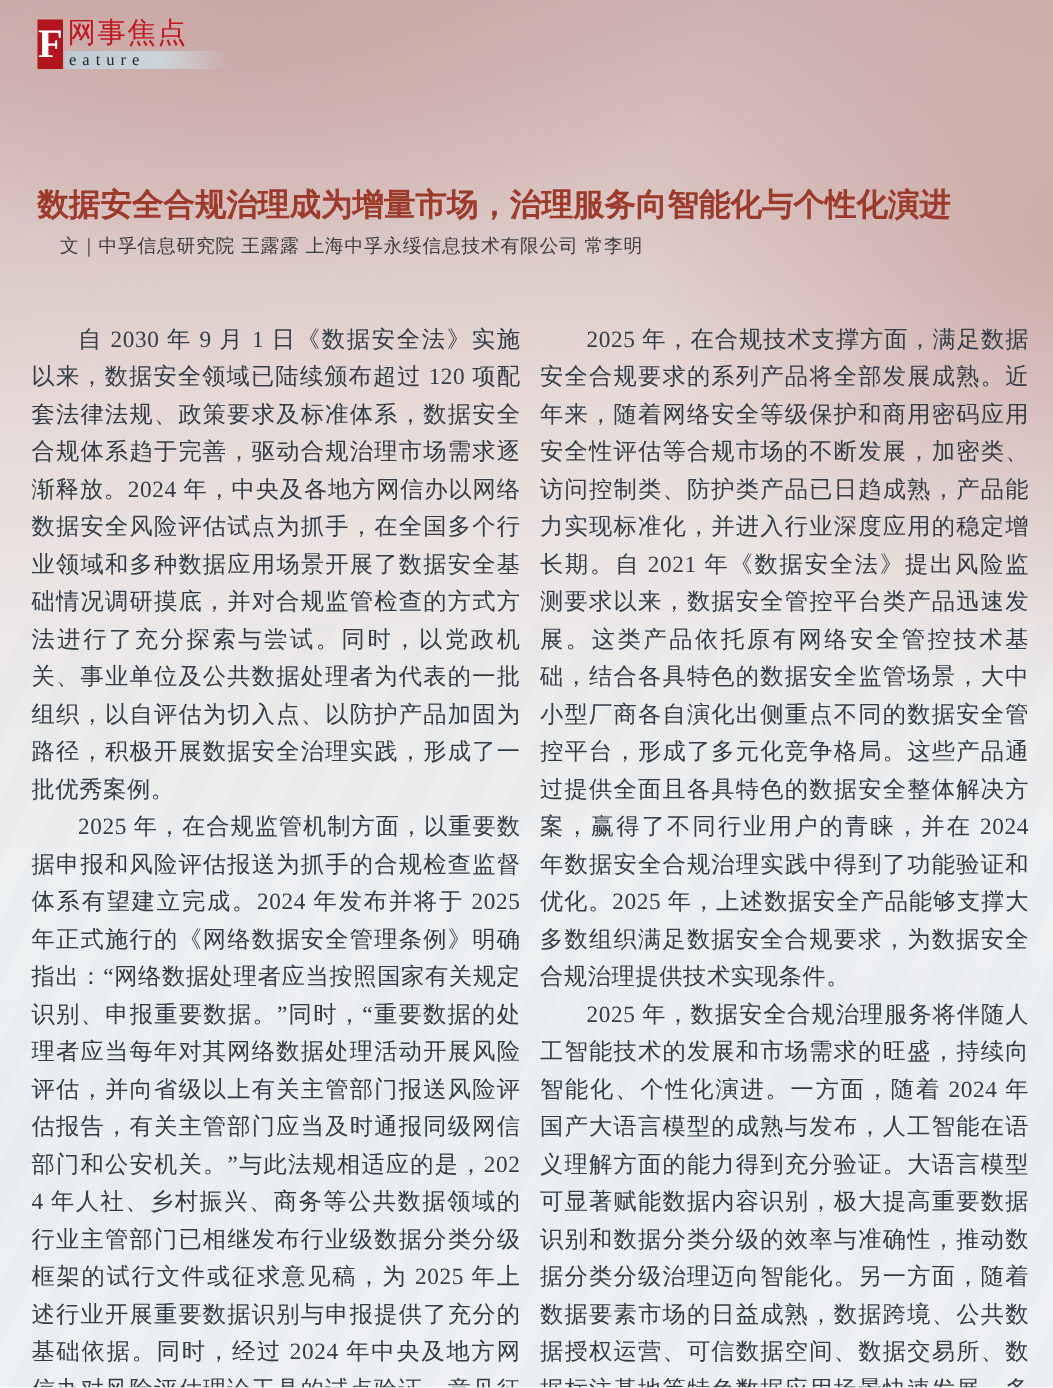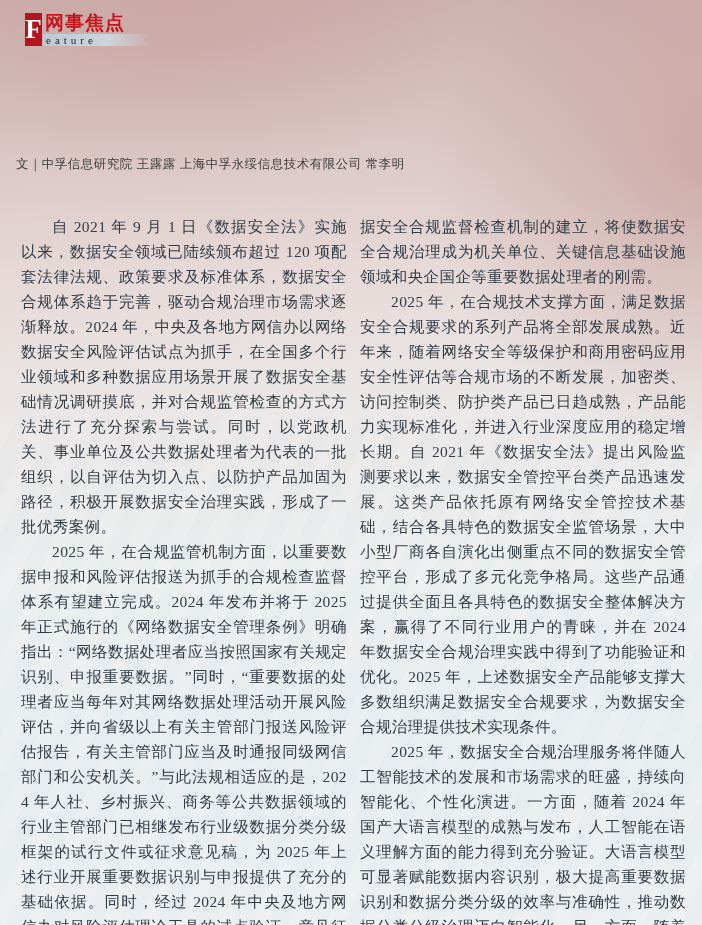--- a/index.html
+++ b/index.html
@@ -22,38 +22,38 @@
   }
   
   .masthead{position:absolute;left:25px;top:13px;width:260px;height:36px;}
   .fbox{
     position:absolute;left:0;top:0;width:17px;height:33px;background:#b2151d;
     color:#fff;font-family:"Liberation Serif",serif;font-weight:bold;
     font-size:27px;line-height:32px;text-align:center;
   }
   .sec-cn{
     position:absolute;left:20px;top:0;font-family:"Liberation Sans","DejaVu Sans",sans-serif;
-    font-weight:bold;font-size:19px;line-height:20px;color:#c3161d;letter-spacing:1px;white-space:nowrap;
+    font-weight:normal;font-size:19px;line-height:20px;color:#c3161d;letter-spacing:1px;white-space:nowrap;
   }
   .sec-en-strip{
     position:absolute;left:18px;top:21px;width:108px;height:12px;
     background:linear-gradient(to right,#bec9d2 0%,#cdd5db 60%,rgba(205,213,219,0) 100%);
   }
   .sec-en{
     position:absolute;left:21px;top:20px;font-family:"Liberation Serif",serif;
     font-weight:normal;font-size:11px;color:#22272e;letter-spacing:4px;line-height:14px;white-space:nowrap;
   }
   
   .title{
     position:absolute;left:25px;top:108px;width:650px;
     font-family:"Liberation Sans","DejaVu Sans",sans-serif;
     font-weight:bold;font-size:21px;line-height:30px;color:#9d3a2b;white-space:nowrap;
   }
   .byline{
-    position:absolute;left:16px;top:156px;width:640px;
+    position:absolute;left:40px;top:156px;width:640px;
     font-family:"Liberation Sans","DejaVu Sans",sans-serif;
     font-size:12.5px;color:#3c3c3c;letter-spacing:0.5px;white-space:nowrap;
   }
   
   .columns{
     position:absolute;left:21px;top:214px;width:665px;height:706px;
     display:flex;gap:13px;
   }
   .col{flex:1 1 0;min-width:0;}
   .para{
@@ -71,27 +71,27 @@
 
   <div class="masthead">
     <div class="fbox">
       <span>F</span>
     </div>
     <div class="sec-cn">网事焦点</div>
     <div class="sec-en-strip"></div>
     <div class="sec-en">eature</div>
   </div>
 
+  <h1 class="title">数据安全合规治理成为增量市场，治理服务向智能化与个性化演进</h1>
 
   <div class="byline">文｜中孚信息研究院 王露露 上海中孚永绥信息技术有限公司 常李明</div>
 
   <div class="columns">
     <div class="col">
-        <p class="para">自 2021 年 9 月 1 日《数据安全法》实施以来，数据安全领域已陆续颁布超过 120 项配套法律法规、政策要求及标准体系，数据安全合规体系趋于完善，驱动合规治理市场需求逐渐释放。2024 年，中央及各地方网信办以网络数据安全风险评估试点为抓手，在全国多个行业领域和多种数据应用场景开展了数据安全基础情况调研摸底，并对合规监管检查的方式方法进行了充分探索与尝试。同时，以党政机关、事业单位及公共数据处理者为代表的一批组织，以自评估为切入点、以防护产品加固为路径，积极开展数据安全治理实践，形成了一批优秀案例。</p>
+        <p class="para">自 2030 年 9 月 1 日《数据安全法》实施以来，数据安全领域已陆续颁布超过 120 项配套法律法规、政策要求及标准体系，数据安全合规体系趋于完善，驱动合规治理市场需求逐渐释放。2024 年，中央及各地方网信办以网络数据安全风险评估试点为抓手，在全国多个行业领域和多种数据应用场景开展了数据安全基础情况调研摸底，并对合规监管检查的方式方法进行了充分探索与尝试。同时，以党政机关、事业单位及公共数据处理者为代表的一批组织，以自评估为切入点、以防护产品加固为路径，积极开展数据安全治理实践，形成了一批优秀案例。</p>
         <p class="para">2025 年，在合规监管机制方面，以重要数据申报和风险评估报送为抓手的合规检查监督体系有望建立完成。2024 年发布并将于 2025 年正式施行的《网络数据安全管理条例》明确指出：“网络数据处理者应当按照国家有关规定识别、申报重要数据。”同时，“重要数据的处理者应当每年对其网络数据处理活动开展风险评估，并向省级以上有关主管部门报送风险评估报告，有关主管部门应当及时通报同级网信部门和公安机关。”与此法规相适应的是，2024 年人社、乡村振兴、商务等公共数据领域的行业主管部门已相继发布行业级数据分类分级框架的试行文件或征求意见稿，为 2025 年上述行业开展重要数据识别与申报提供了充分的基础依据。同时，经过 2024 年中央及地方网信办对风险评估理论工具的试点验证、意见征求及内容调整，国家标准《数据安全技术 数据安全风险评估方法》已推进至批准审查阶段，有望于 2025 年正式发布实施。这一标准将为全国数据安全风险评估提供标准方法，成为数据安全合规治理的重要切入点。数</p>
       </div>
     <div class="col">
-        <p class="para cont">据安全合规监督检查机制的建立，将使数据安全合规治理成为机关单位、关键信息基础设施领域和央企国企等重要数据处理者的刚需。</p>
         <p class="para">2025 年，在合规技术支撑方面，满足数据安全合规要求的系列产品将全部发展成熟。近年来，随着网络安全等级保护和商用密码应用安全性评估等合规市场的不断发展，加密类、访问控制类、防护类产品已日趋成熟，产品能力实现标准化，并进入行业深度应用的稳定增长期。自 2021 年《数据安全法》提出风险监测要求以来，数据安全管控平台类产品迅速发展。这类产品依托原有网络安全管控技术基础，结合各具特色的数据安全监管场景，大中小型厂商各自演化出侧重点不同的数据安全管控平台，形成了多元化竞争格局。这些产品通过提供全面且各具特色的数据安全整体解决方案，赢得了不同行业用户的青睐，并在 2024 年数据安全合规治理实践中得到了功能验证和优化。2025 年，上述数据安全产品能够支撑大多数组织满足数据安全合规要求，为数据安全合规治理提供技术实现条件。</p>
         <p class="para">2025 年，数据安全合规治理服务将伴随人工智能技术的发展和市场需求的旺盛，持续向智能化、个性化演进。一方面，随着 2024 年国产大语言模型的成熟与发布，人工智能在语义理解方面的能力得到充分验证。大语言模型可显著赋能数据内容识别，极大提高重要数据识别和数据分类分级的效率与准确性，推动数据分类分级治理迈向智能化。另一方面，随着数据要素市场的日益成熟，数据跨境、公共数据授权运营、可信数据空间、数据交易所、数据标注基地等特色数据应用场景快速发展。多样化的数据处理场景将促使数据安全合规治理服务进一步融入业务流程，贴合业务需求，向更加个性化的方向演进。</p>
       </div>
   </div>
 </div>
 
 </body></html>

